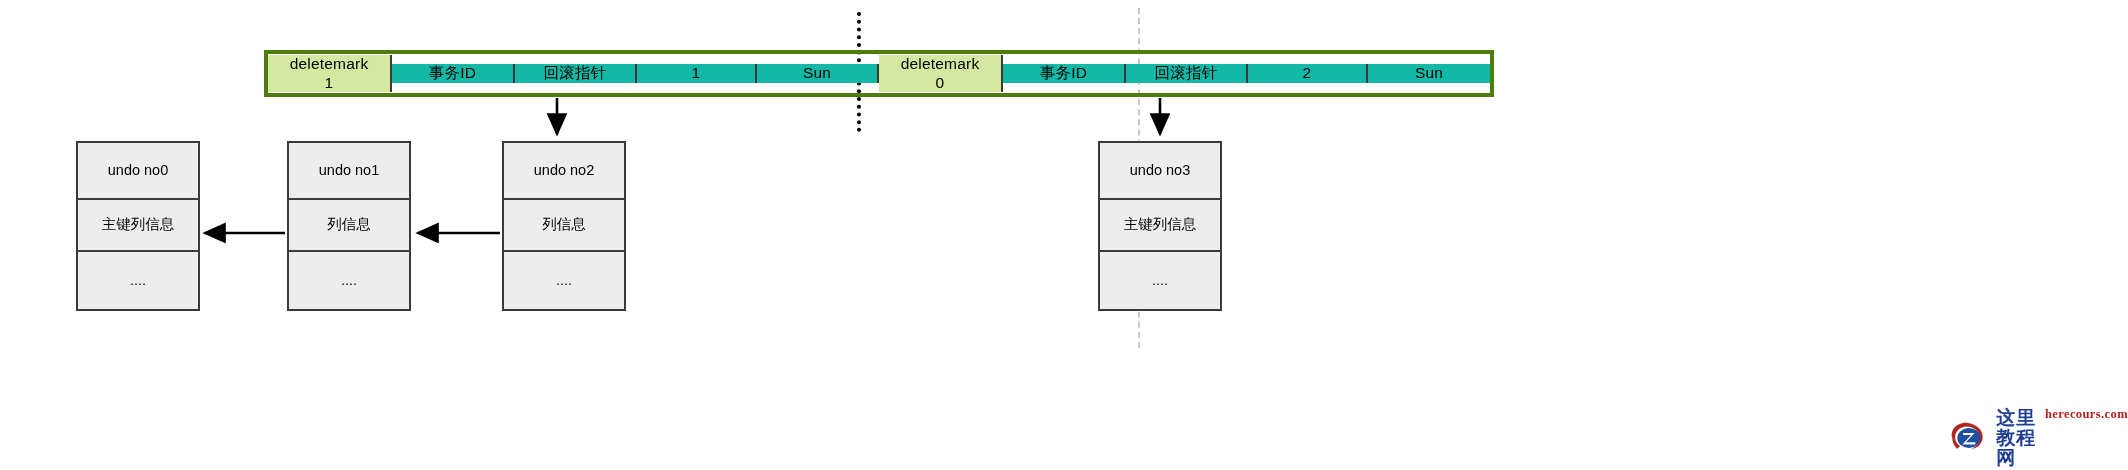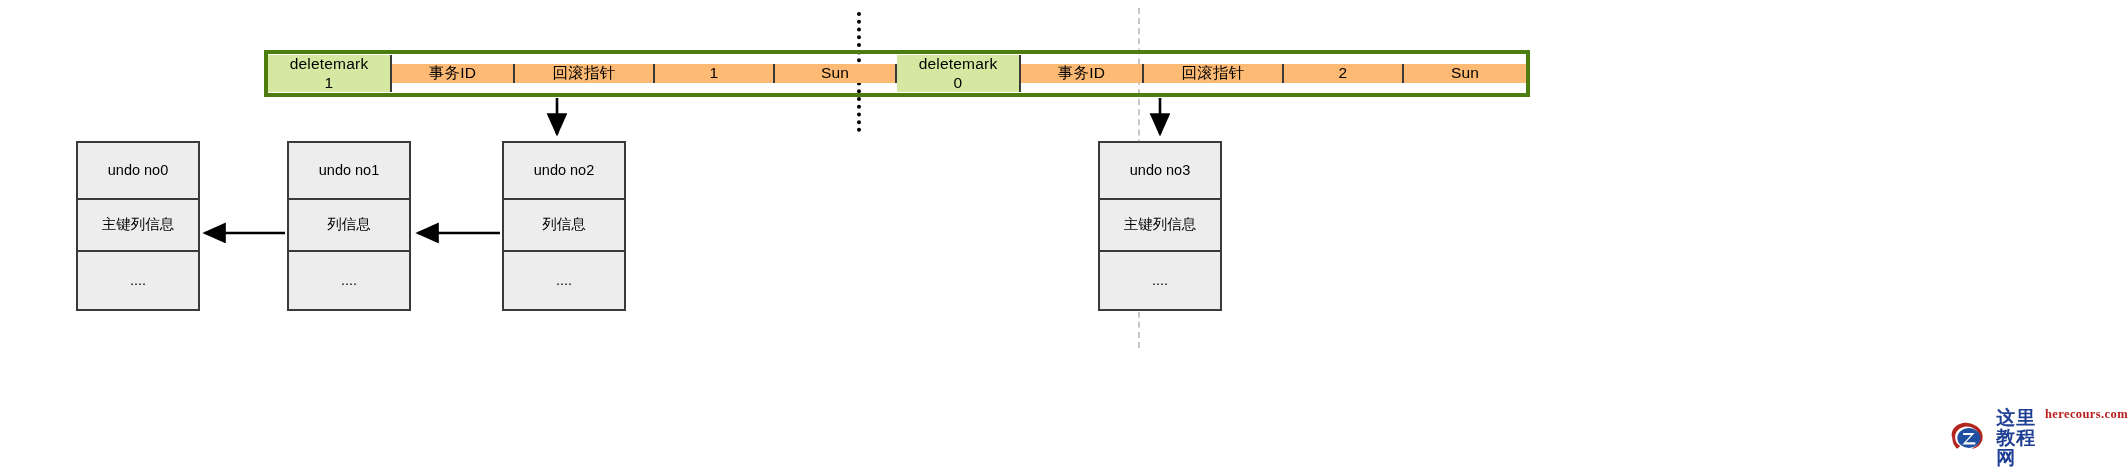--- a/index.html
+++ b/index.html
@@ -37,27 +37,27 @@
     flex-direction: column;
     align-items: center;
     justify-content: center;
     font-size: 15.5px;
     line-height: 1.18;
     letter-spacing: 0.2px;
     text-align: center;
   }
   .rec-cell:last-child { border-right: none; }
   .rec-cell.green { background: #d5e8a1; }
-  .rec-cell.blue  { background: #fdba74; }
+  .rec-cell.blue  { background: #14b8a6; }
   .rec-cell .l2 { display: block; }
 
   
   .w-dm   { width: 124px; }
   .w-txid { width: 123px; }
-  .w-ptr  { width: 140px; }
+  .w-ptr  { width: 122px; }
   .w-num  { width: 120px; }
   .w-sun  { width: 122px; }
 
   
   .vsep-dotted {
     position: absolute;
     width: 0;
     border-left: 4px dotted #000000;
   }
   .vsep-dashed {

